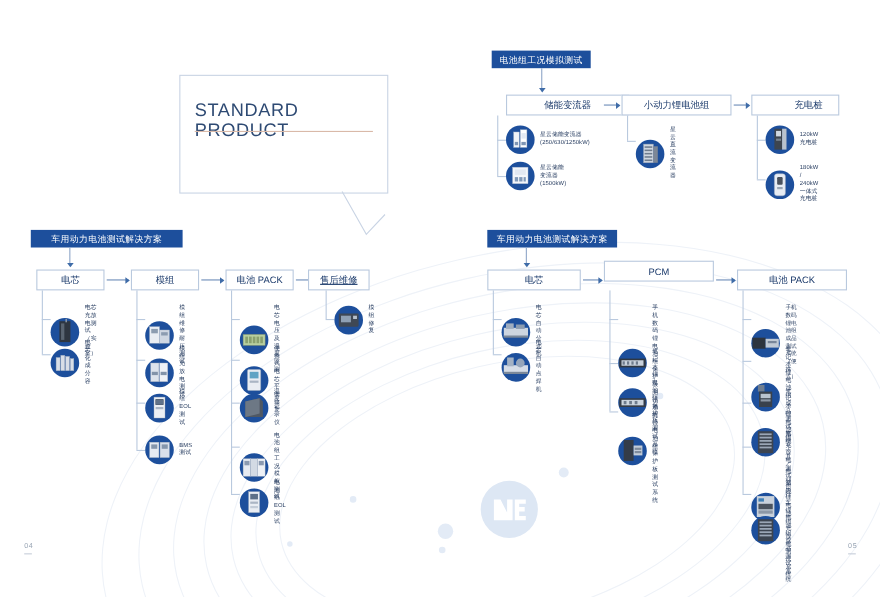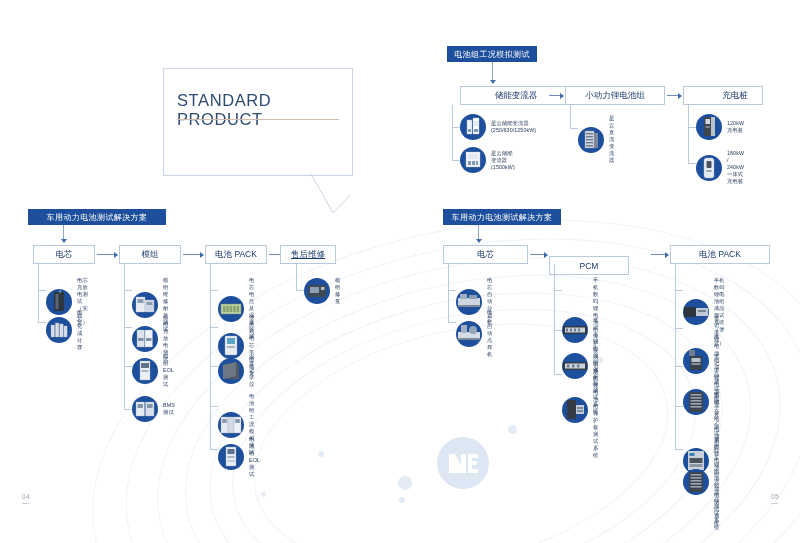--- a/index.html
+++ b/index.html
@@ -530,21 +530,21 @@
 修复</div>
     </div>
   </div>
 
   <div class="section">
     <div class="sec-header" style="left:443px; top:209px; width:118px;">车用动力电池测试解决方案</div>
     <div class="header-arrow" style="left:478px; top:225px; height:17px;"></div>
 
     <div class="node" style="left:443px; top:245px; width:85px;">电芯</div>
     <div class="h-arrow" style="left:530px; top:254px; width:17px;"></div>
-    <div class="node" style="left:549px; top:256px; width:80px;">PCM</div>
+    <div class="node" style="left:549px; top:237px; width:100px;">PCM</div>
     <div class="h-arrow" style="left:651px; top:254px; width:17px;"></div>
     <div class="node" style="left:670px; top:245px; width:100px;">电池 PACK</div>
 
     <div class="spine" style="left:448px; top:264px; height:58px;"></div>
     <div class="stub" style="left:448px; top:290px; width:8px;"></div>
     <div class="stub" style="left:448px; top:322px; width:8px;"></div>
     <div class="item" style="left:456px; top:277px;">
       <div class="thumb">
         <svg width="26" height="26" viewBox="0 0 26 26">
           <rect x="2" y="9" width="22" height="8" fill="#cdd5e0"></rect>

